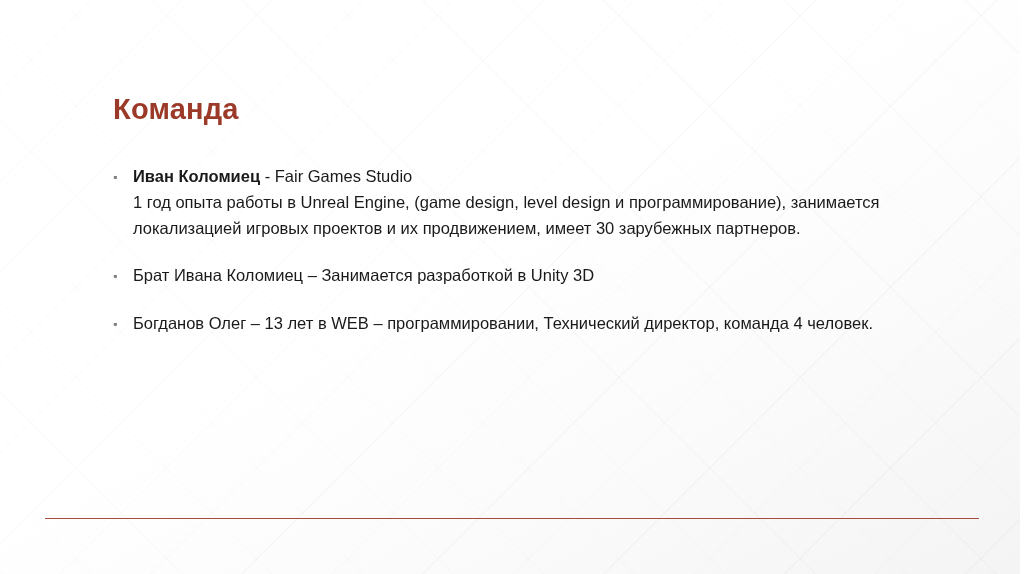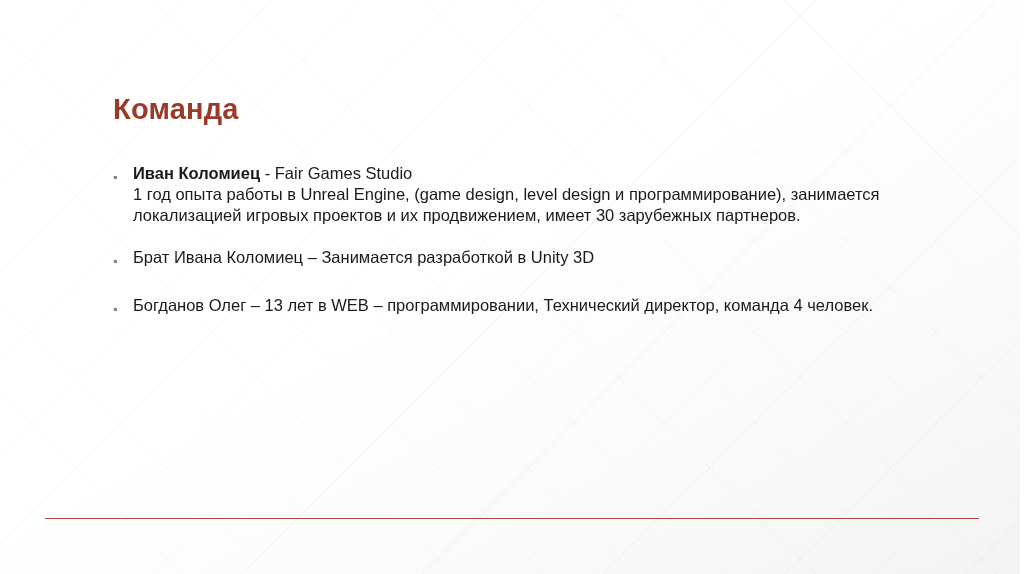--- a/index.html
+++ b/index.html
@@ -58,21 +58,21 @@
     flex: 0 0 auto;
     width: 20px;
     color: #7f7f7f;
     font-size: 12px;
     line-height: 26px;
     padding-top: 1px;
   }
   .bullet-text {
     flex: 1 1 auto;
     font-size: 16.5px;
-    line-height: 21px;
+    line-height: 26px;
     color: #1a1a1a;
     white-space: pre-line;
   }
   .bullet-text .lead {
     font-weight: bold;
   }
   .rule {
     position: absolute;
     left: 45px;
     top: 518px;

